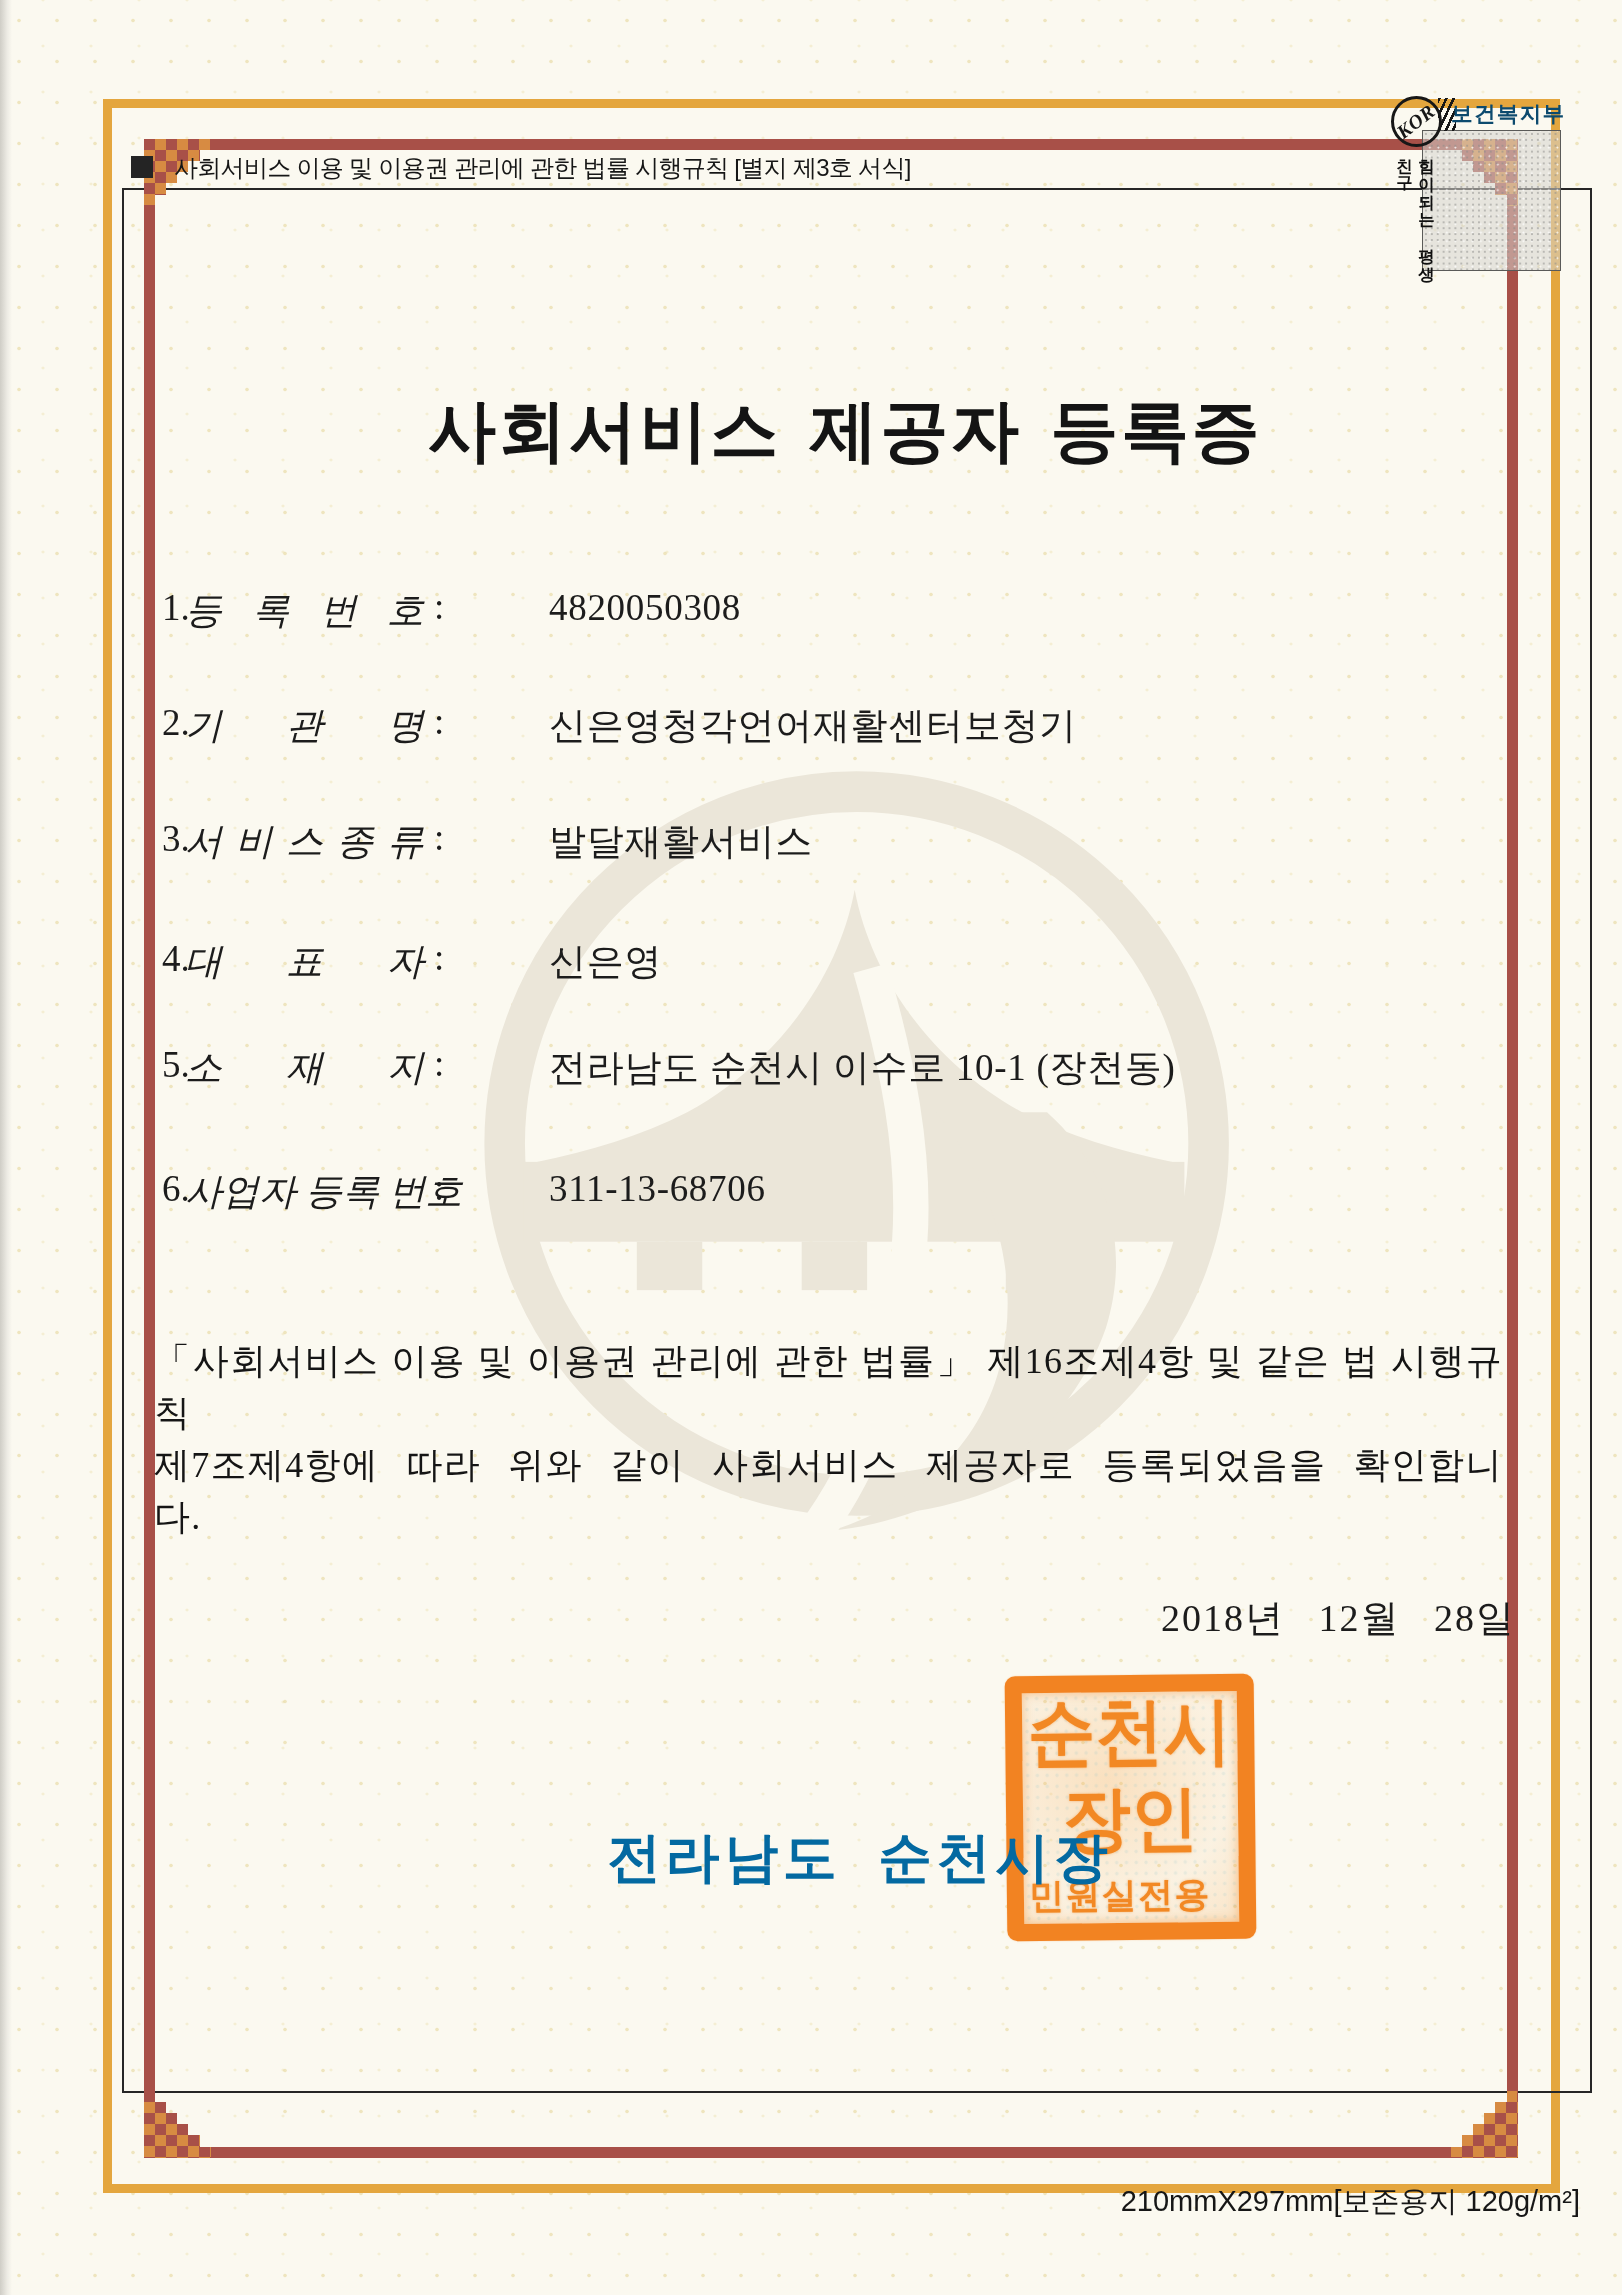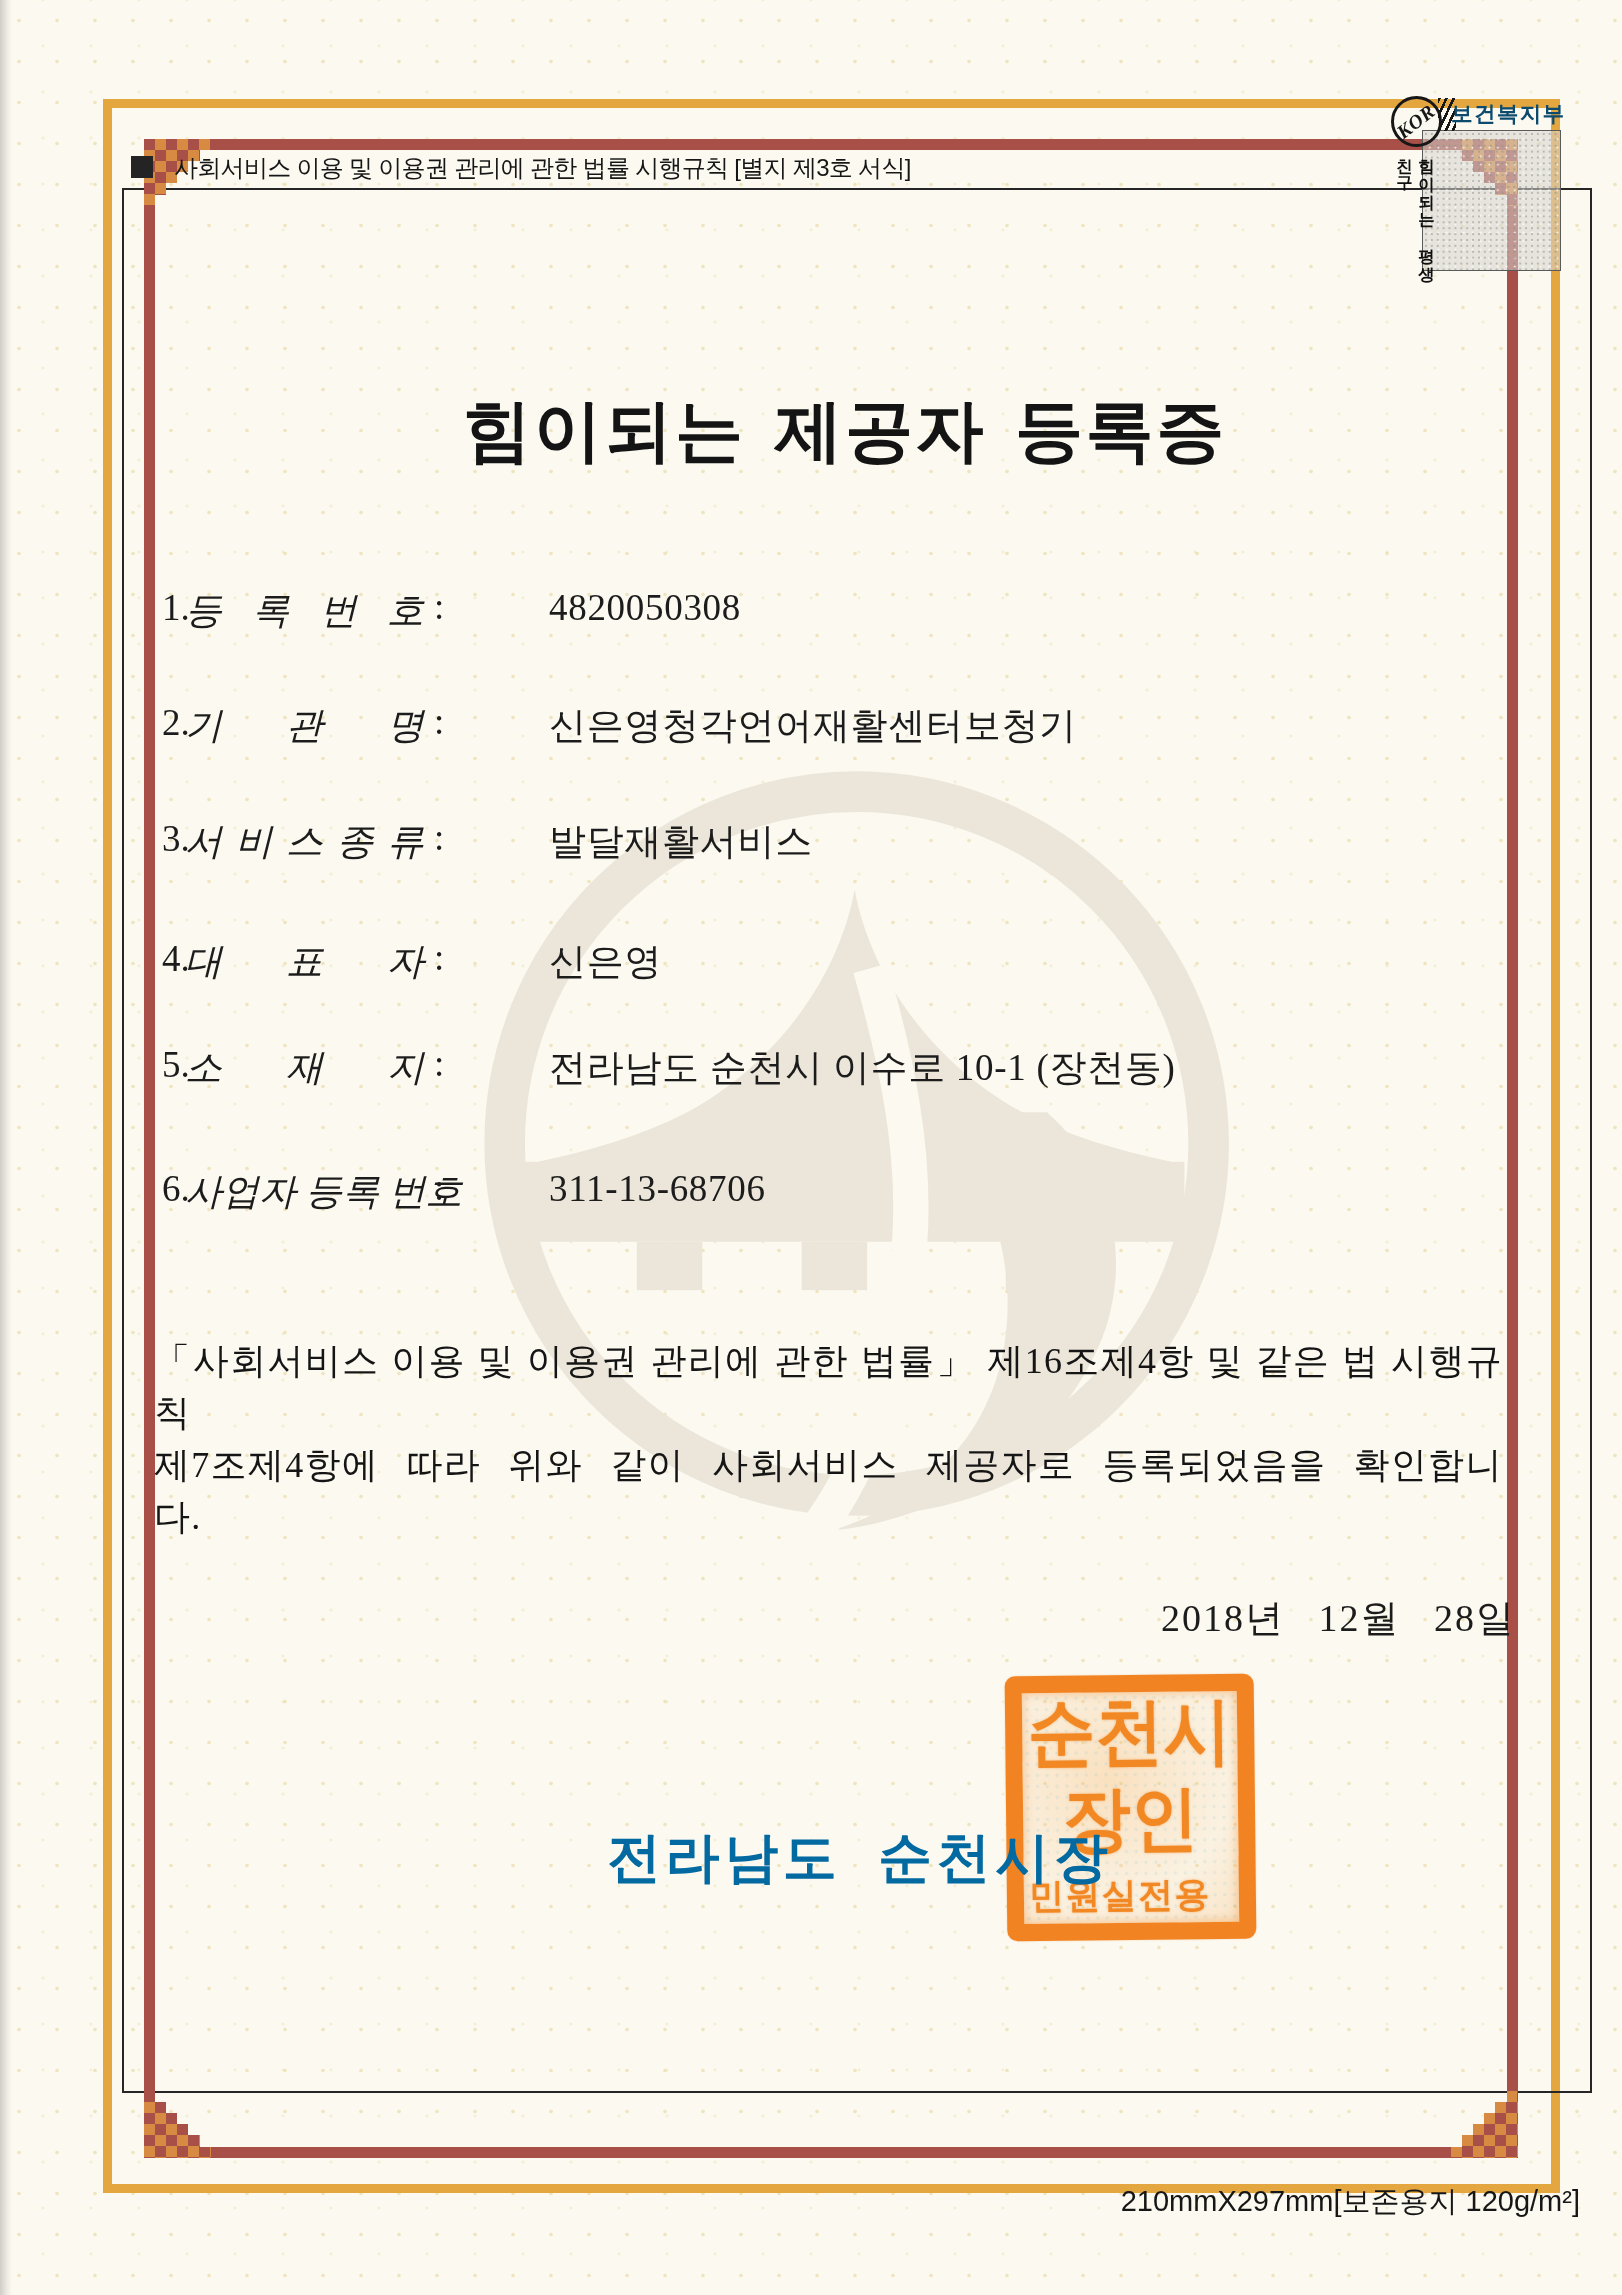--- a/index.html
+++ b/index.html
@@ -162,21 +162,21 @@
 <div class="abs hdr-text">사회서비스 이용 및 이용권 관리에 관한 법률 시행규칙 [별지 제3호 서식]</div>
 
 <div class="abs sticker"></div>
 <div class="abs kor-circle">
     <span>KOR</span>
   </div>
 <div class="abs kor-hatch"></div>
 <div class="abs ministry">보건복지부</div>
 <div class="abs slogan">힘이되는 평생친구</div>
 
-<div class="abs title">힘이되는 제공자 등록증</div>
+<div class="abs title">사회서비스 제공자 등록증</div>
 
 <div class="field-row r1">
   <span class="fnum">1.</span>
   <span class="flabel">등 록 번 호</span>
   <span class="fcolon">:</span>
   <span class="fvalue">4820050308</span>
 </div>
 <div class="field-row r2">
   <span class="fnum">2.</span>
   <span class="flabel">기 관 명</span>

